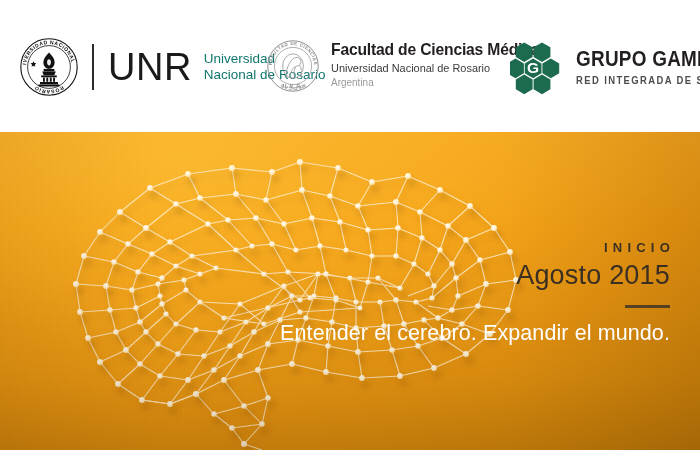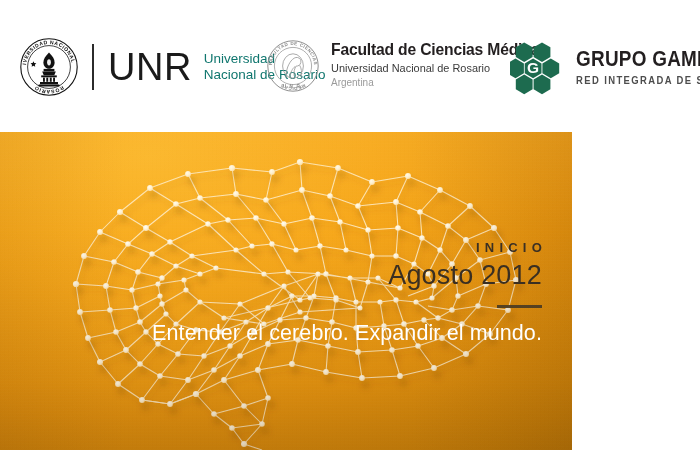--- a/index.html
+++ b/index.html
@@ -60,21 +60,21 @@
     white-space:nowrap;
   }
   .gg-sub{
     font-size:10.5px;line-height:13px;font-weight:700;color:#4d4d4d;
     letter-spacing:1.55px;margin-top:3px;
     transform:scaleX(0.9);transform-origin:left center;white-space:nowrap;
   }
 
   
   .hero{
-    position:absolute;left:0;top:132px;width:572px;height:318px;overflow:hidden;
+    position:absolute;left:0;top:132px;width:700px;height:318px;overflow:hidden;
     background:
       radial-gradient(118% 132% at 26% 8%, #fbb62a 0%, #f7a81b 33%, #e79510 62%, #cf850a 86%, #bd7a08 100%);
   }
   .hero-vignette{
     position:absolute;inset:0;
     background:
       linear-gradient(to bottom, rgba(255,205,90,0.14) 0%, rgba(0,0,0,0) 30%, rgba(90,48,0,0.10) 78%, rgba(80,42,0,0.20) 100%),
       linear-gradient(to right, rgba(120,64,0,0.10) 0%, rgba(0,0,0,0) 22%, rgba(0,0,0,0) 72%, rgba(110,58,0,0.13) 100%);
     pointer-events:none;
   }
@@ -473,19 +473,19 @@
             <circle cx="268" cy="266" r="2.8"></circle>
         </g>
       </g>
     </svg>
 
     <div class="hero-texture"></div>
     <div class="hero-vignette"></div>
 
     <div class="overlay">
       <div class="kicker">INICIO</div>
-      <div class="season">Agosto 2012</div>
+      <div class="season">Agosto 2015</div>
       <div class="rule"></div>
     </div>
 
     <div class="tagline">Entender el cerebro. Expandir el mundo.</div>
   </div>
 </div>
 
 </body></html>

